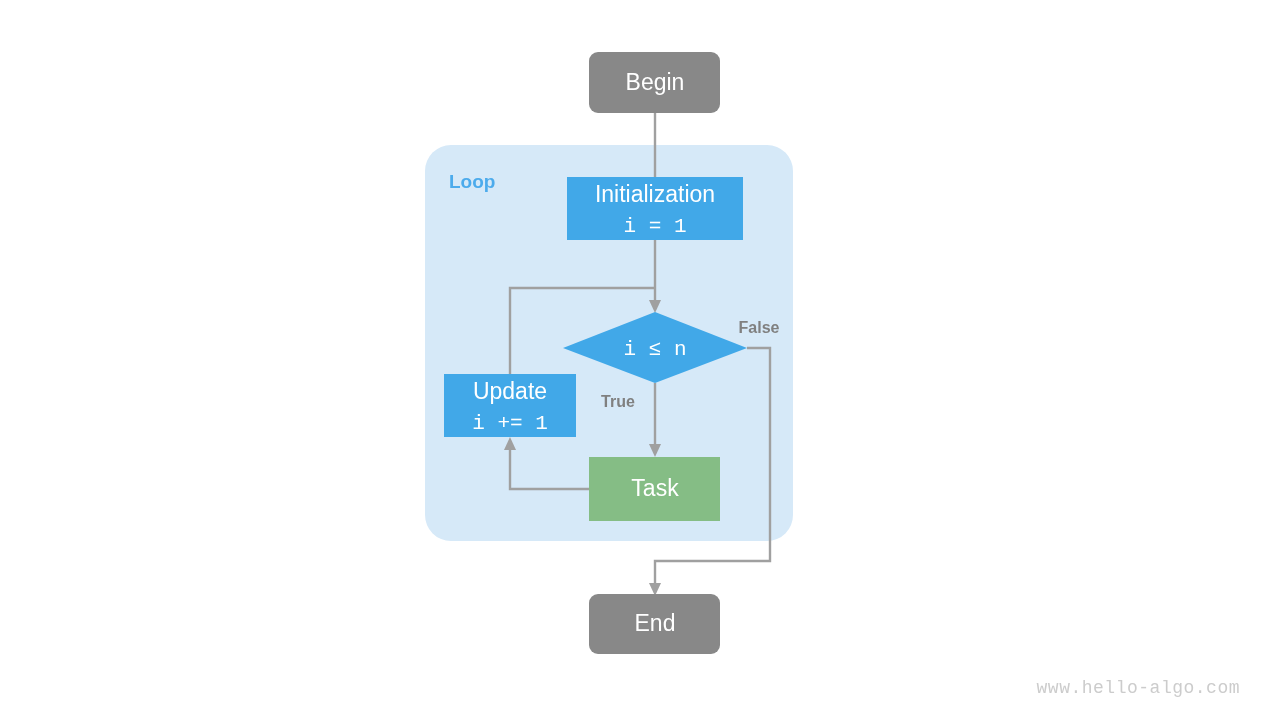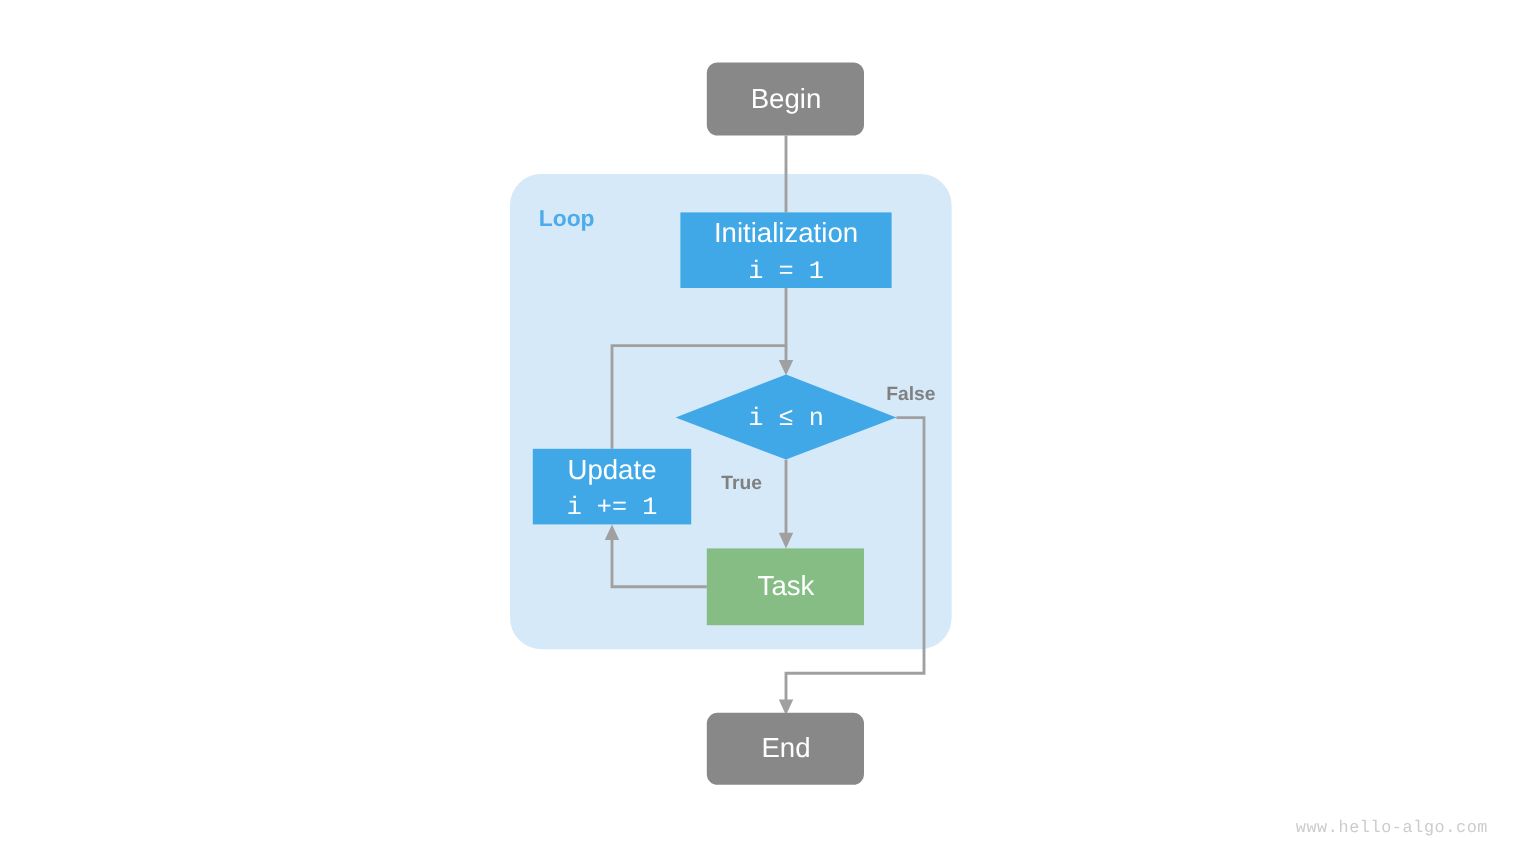--- a/index.html
+++ b/index.html
@@ -54,21 +54,21 @@
     font-weight: bold;
     text-anchor: middle;
     dominant-baseline: middle;
   }
   .watermark {
     position: absolute;
     right: 40px;
     bottom: 22px;
     color: #cccccc;
     font-family: "Liberation Mono", monospace;
-    font-size: 14px;
+    font-size: 18px;
     letter-spacing: 0.5px;
     white-space: nowrap;
   }
   .edge-path {
     fill: none;
     stroke: #a0a0a0;
     stroke-width: 2.4;
   }
   .arrow-head {
     fill: #a0a0a0;

